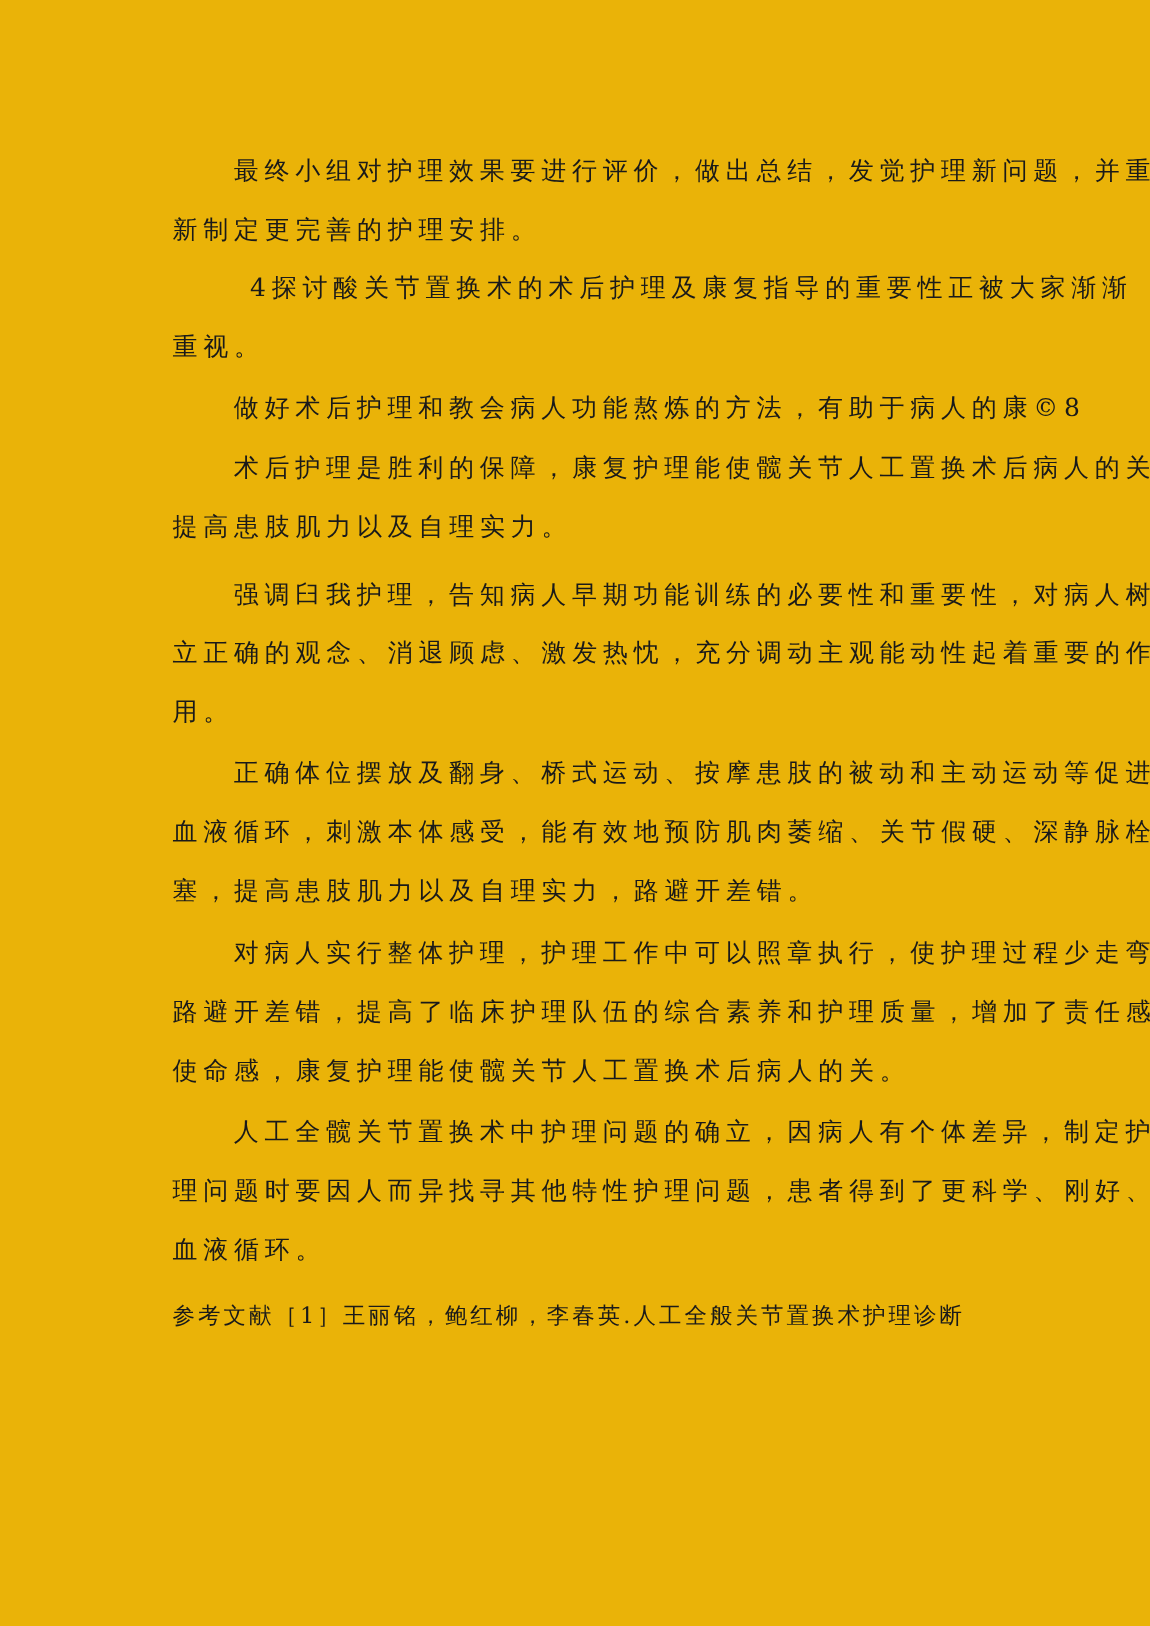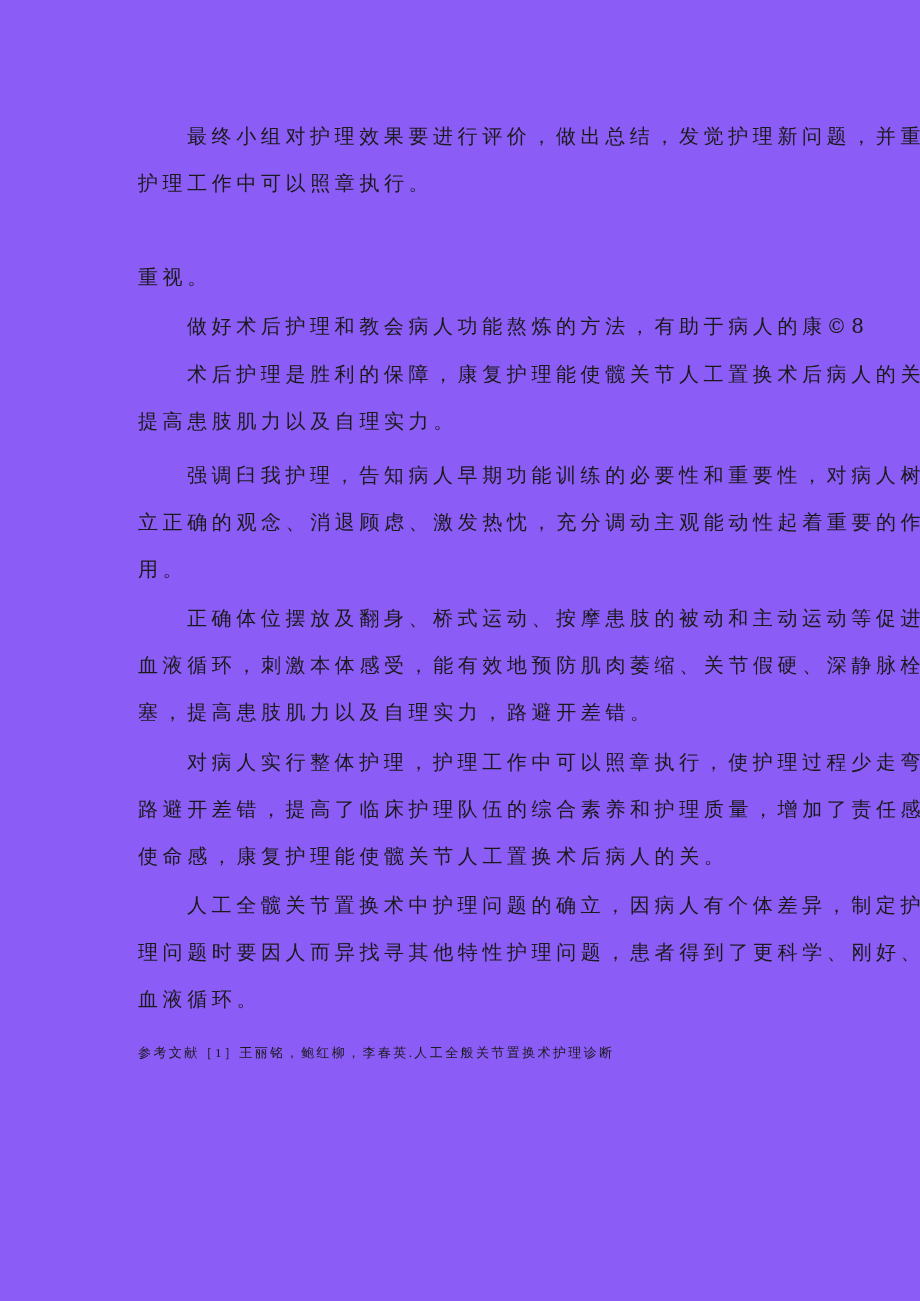--- a/index.html
+++ b/index.html
@@ -1,32 +1,33 @@
 <!DOCTYPE html>
 <html><head>
 <meta charset="utf-8">
 <style>
   html, body { margin: 0; padding: 0; background: #ffffff; }
   body { width: 920px; height: 1301px; position: relative; overflow: hidden;
          font-family: "DejaVu Serif", "Liberation Serif", serif; color: #1a1a1a; }
-  .page { position: absolute; left: 0; top: 0; width: 920px; height: 1301px; background: #8b5cf6; }
+  .page { position: absolute; left: 0; top: 0; width: 920px; height: 1301px; background: #eab308; }
   .line { position: absolute; left: 138px; white-space: nowrap; font-size: 20px; line-height: 26px;
           letter-spacing: 4.6px; }
   .indent { left: 187px; }
   .indent2 { left: 200px; }
-  .ref { font-size: 13px; letter-spacing: 2.4px; font-family: Liberation Serif, serif; }
+  .ref { font-size: 18px; letter-spacing: 2.4px; }
 </style>
 </head>
 <body>
 
 <div class="page">
 
   <div class="line indent" style="top:123px">最终小组对护理效果要进行评价，做出总结，发觉护理新问题，并重</div>
-  <div class="line" style="top:170px">护理工作中可以照章执行。</div>
+  <div class="line" style="top:170px">新制定更完善的护理安排。</div>
 
+  <div class="line indent2" style="top:217px">4探讨酸关节置换术的术后护理及康复指导的重要性正被大家渐渐</div>
   <div class="line" style="top:264px">重视。</div>
 
   <div class="line indent" style="top:313px">做好术后护理和教会病人功能熬炼的方法，有助于病人的康©8</div>
 
   <div class="line indent" style="top:361px">术后护理是胜利的保障，康复护理能使髋关节人工置换术后病人的关</div>
   <div class="line" style="top:408px">提高患肢肌力以及自理实力。</div>
 
   <div class="line indent" style="top:462px">强调臼我护理，告知病人早期功能训练的必要性和重要性，对病人树</div>
   <div class="line" style="top:509px">立正确的观念、消退顾虑、激发热忱，充分调动主观能动性起着重要的作</div>
   <div class="line" style="top:556px">用。</div>

